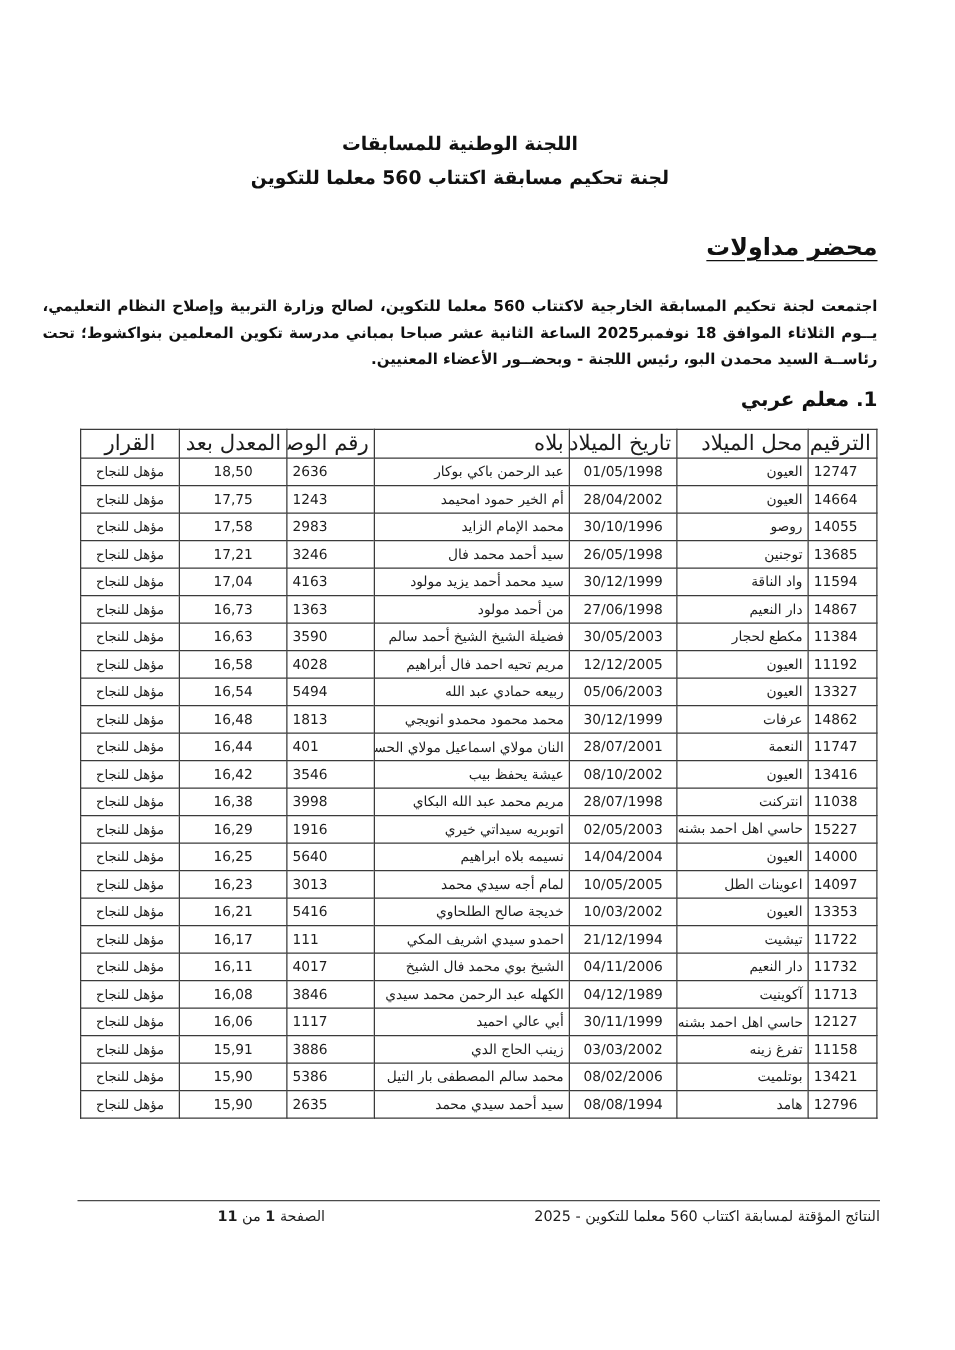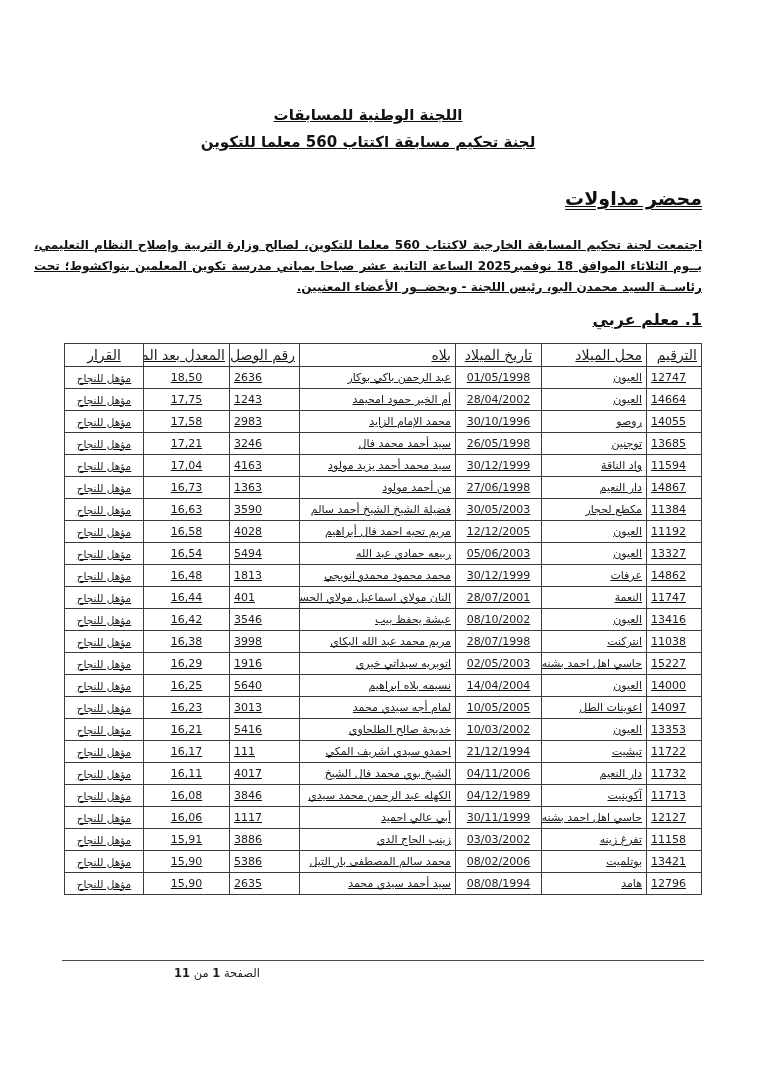--- a/index.html
+++ b/index.html
@@ -2,21 +2,21 @@
 <html lang="ar" dir="rtl"><head>
 <meta charset="utf-8">
 <style>
   * { margin:0; padding:0; box-sizing:border-box; }
   html,body { background:#fff; }
   body {
     width:764px; height:1080px; margin:0 auto; position:relative;
     font-family:"DejaVu Sans","Liberation Sans",sans-serif;
     color:#111; direction:rtl; overflow:hidden;
   }
-  .page { padding:106px 62px 0 34px;text-decoration:underline; }
+  .page { padding:106px 62px 0 34px; }
 
   .org-header { text-align:center; font-weight:bold; }
   .org-line1 { font-size:15px; letter-spacing:0; }
   .org-line2 { font-size:15px; margin-top:9px; }
 
   .doc-title {
     font-weight:bold; font-size:19px;
     margin-top:36px; }
   .doc-title span { text-decoration:underline; text-underline-offset:4px; }
 
@@ -27,21 +27,21 @@
   .section-heading { margin-top:12px; font-weight:bold; font-size:16px; }
 
   table.results {
     width:637px; border-collapse:collapse; margin-top:14px;
     font-size:11px; table-layout:fixed;
   }
   table.results th, table.results td {
     border:1px solid #3b3b3b; height:22px; padding:0 4px;
     overflow:hidden; white-space:nowrap; font-weight:normal; color:#1c1c1c;
   }
-  table.results thead th { height:23px; font-size:14px; }
+  table.results thead th { height:23px; font-size:17px; }
 
   
   col.w0{width:55px;} col.w1{width:105px;} col.w2{width:86px;}
   col.w3{width:156px;} col.w4{width:70px;} col.w5{width:86px;} col.w6{width:79px;}
 
   .c0 { text-align:left;  padding-left:5px; }
   .c1 { text-align:right; padding-right:14px; }
   .c2 { text-align:center; }
   .c3 { text-align:right; padding-right:13px; }
   .c4 { text-align:left;  padding-left:6px; }
@@ -323,19 +323,20 @@
           <td class="c4">2635</td>
           <td class="c5">15,90</td>
           <td class="c6">مؤهل للنجاح</td>
         </tr>
       </tbody>
   </table>
 
 </div>
 
 <div class="page-footer">
+  <div class="footer-right">النتائج المؤقتة لمسابقة اكتتاب 560 معلما للتكوين - 2025</div>
   <div class="footer-page">
     <span>الصفحة</span>
     <b>1</b>
     <span>من</span>
     <b>11</b>
   </div>
 </div>
 
 </body></html>

